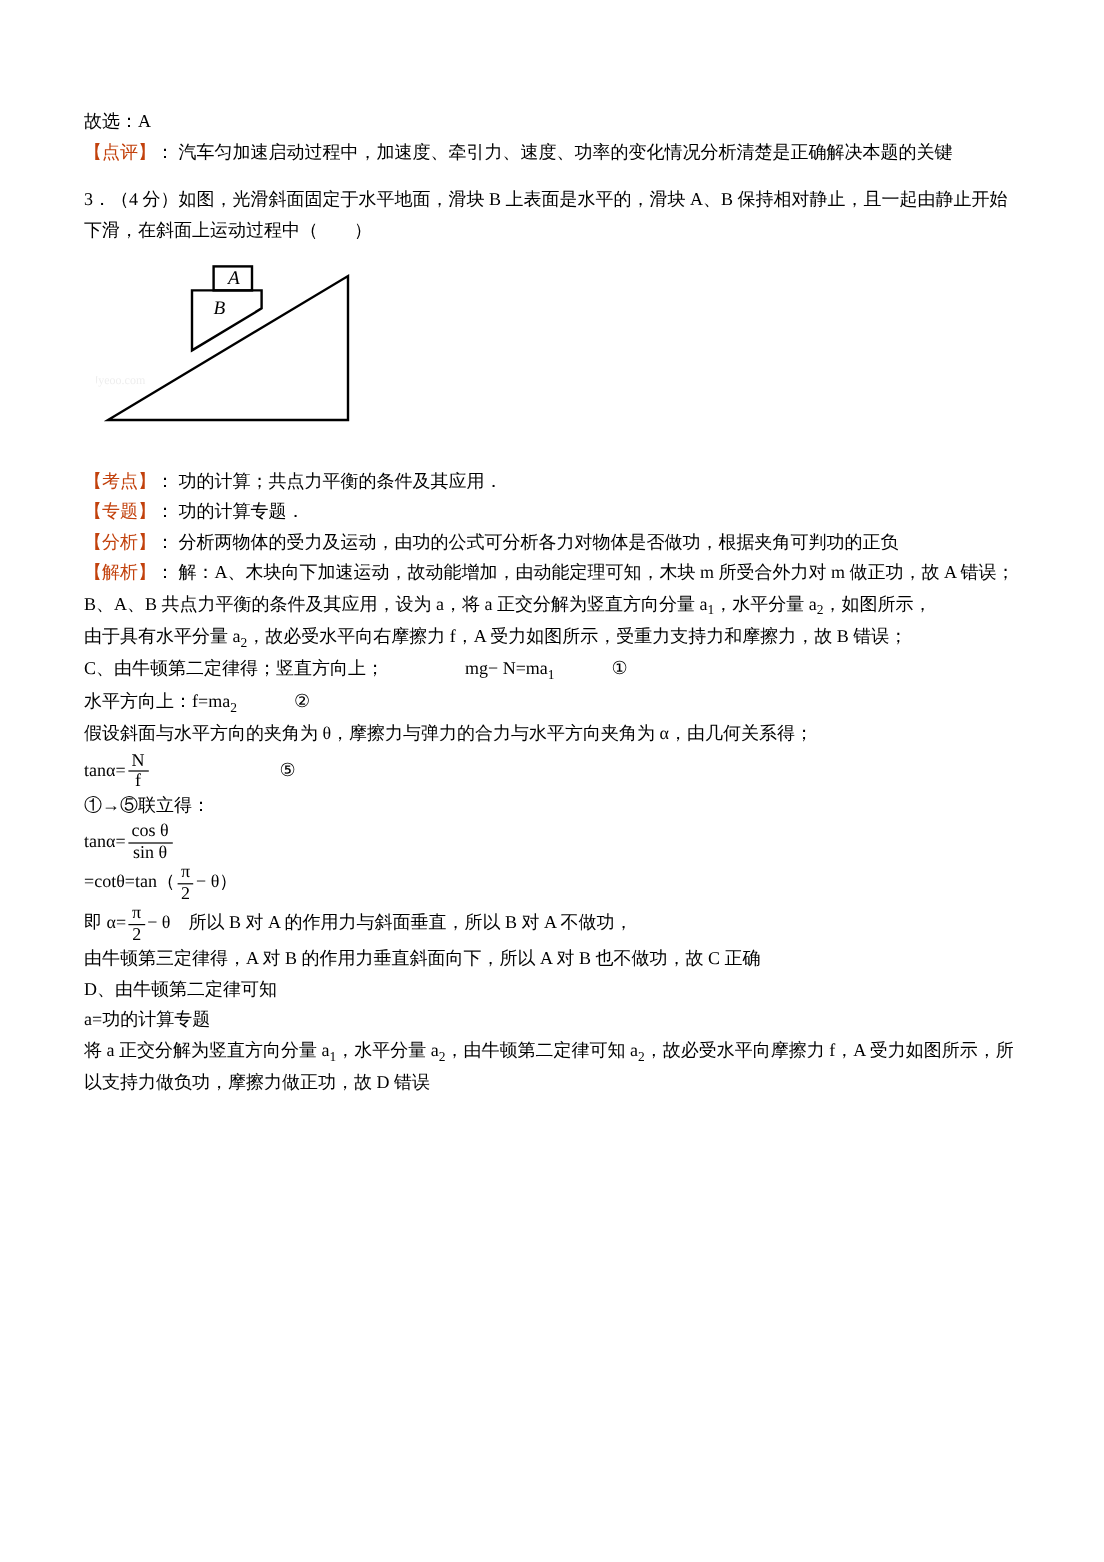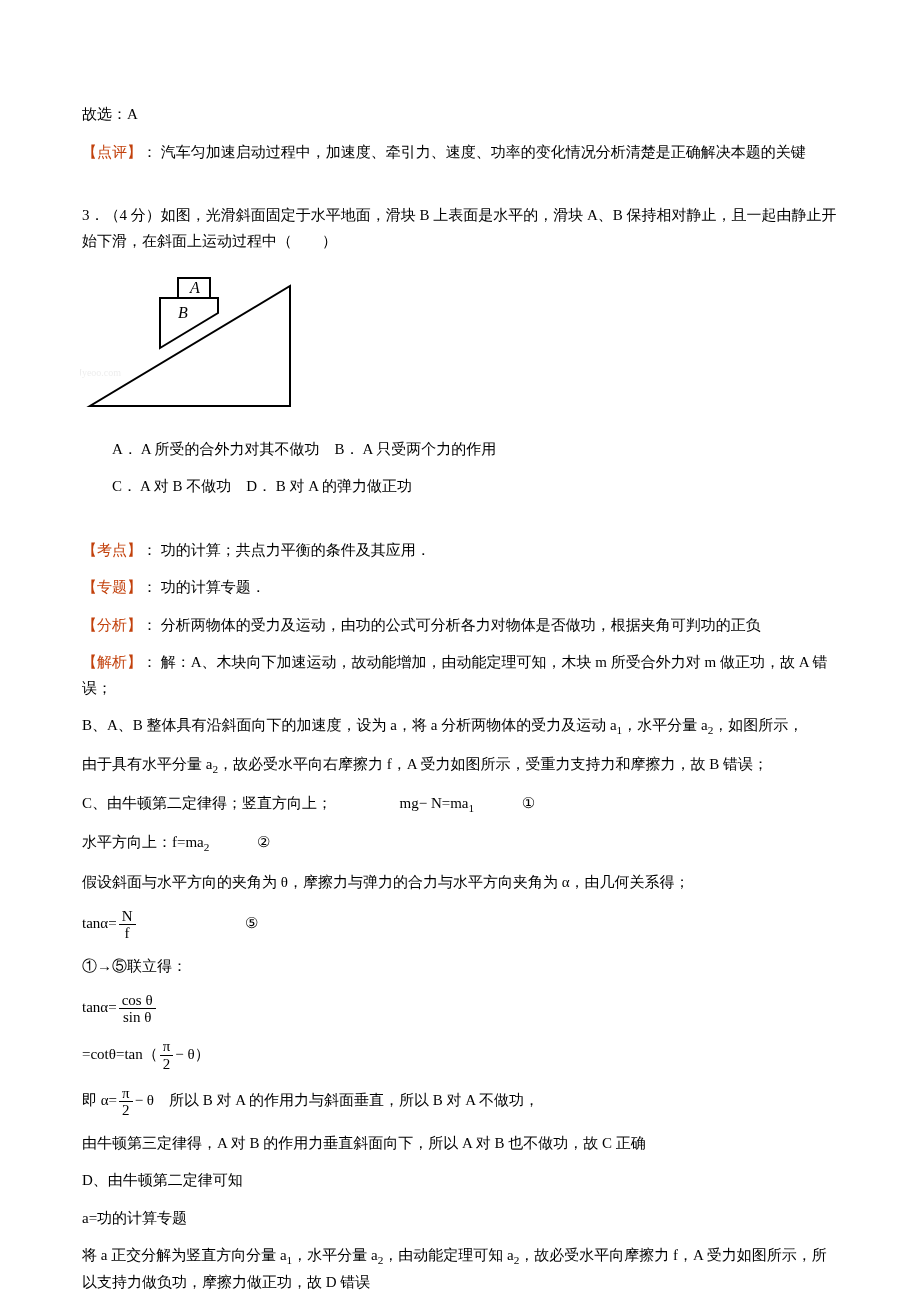--- a/index.html
+++ b/index.html
@@ -15,21 +15,21 @@
   }
   .content {
     max-width: 780px;
   }
   .section-label {
     display: inline;
   }
   .blue { color: #c2410c; }
   .black { color: #000; }
   p { margin: 0; }
-  .para { margin: 12px; }
+  .para { margin: 0; }
   .spacer-md { height: 14px; }
   .diagram {
     margin: 4px 0 6px 10px;
   }
   .options {
     margin-left: 2em;
   }
   .frac {
     display: inline-block;
     vertical-align: middle;
@@ -74,45 +74,41 @@
       <polygon points="80,82 138,47 138,32 80,32" fill="none" stroke="#000" stroke-width="2"></polygon>
 
       <rect x="98" y="12" width="32" height="20" fill="none" stroke="#000" stroke-width="2"></rect>
 
       <text x="110" y="27" font-family="serif" font-style="italic" font-size="16">A</text>
       <text x="98" y="52" font-family="serif" font-style="italic" font-size="16">B</text>
       <text x="-2" y="110" font-size="10" fill="#eee">Jyeoo.com</text>
     </svg>
   </div>
 
-  <div class="options">
-    <p class="para">A． A 所受的合外力对其不做功　B． A 只受两个力的作用</p>
-    <p class="para">C． A 对 B 不做功　D． B 对 A 的弹力做正功</p>
-  </div>
 
   <div class="spacer-md"></div>
 
   <p class="para">
     <span class="blue section-label">【考点】</span><span class="black">： 功的计算；共点力平衡的条件及其应用．</span>
   </p>
 
   <p class="para">
     <span class="blue section-label">【专题】</span><span class="black">： 功的计算专题．</span>
   </p>
 
   <p class="para">
     <span class="blue section-label">【分析】</span><span class="black">： 分析两物体的受力及运动，由功的公式可分析各力对物体是否做功，根据夹角可判功的正负</span>
   </p>
 
   <p class="para">
     <span class="blue section-label">【解析】</span><span class="black">： 解：A、木块向下加速运动，故动能增加，由动能定理可知，木块 m 所受合外力对 m 做正功，故 A 错误；</span>
   </p>
 
   <p class="para">
-    <span>B、A、B 整体具有沿斜面向下的加速度，设为 a，将 a 分析两物体的受力及运动 a</span><span class="sub">1</span><span>，水平分量 a</span><span class="sub">2</span><span>，如图所示，</span>
+    <span>B、A、B 共点力平衡的条件及其应用，设为 a，将 a 正交分解为竖直方向分量 a</span><span class="sub">1</span><span>，水平分量 a</span><span class="sub">2</span><span>，如图所示，</span>
   </p>
 
   <p class="para">
     <span>由于具有水平分量 a</span><span class="sub">2</span><span>，故必受水平向右摩擦力 f，A 受力如图所示，受重力支持力和摩擦力，故 B 错误；</span>
   </p>
 
   <p class="para">
     <span>C、由牛顿第二定律得；竖直方向上；</span>
     <span style="display:inline-block;width:60px;"></span>
     <span>mg− N=ma</span><span class="sub">1</span>
@@ -150,16 +146,16 @@
     <span>即 α=</span><span class="frac"><span class="num">π</span><span class="den">2</span></span><span>− θ　所以 B 对 A 的作用力与斜面垂直，所以 B 对 A 不做功，</span>
   </p>
 
   <p class="para">由牛顿第三定律得，A 对 B 的作用力垂直斜面向下，所以 A 对 B 也不做功，故 C 正确</p>
 
   <p class="para">D、由牛顿第二定律可知</p>
 
   <p class="para">a=功的计算专题</p>
 
   <p class="para">
-    <span>将 a 正交分解为竖直方向分量 a</span><span class="sub">1</span><span>，水平分量 a</span><span class="sub">2</span><span>，由动能定理可知 a</span><span class="sub">2</span><span>，故必受水平向摩擦力 f，A 受力如图所示，所以支持力做负功，摩擦力做正功，故 D 错误</span>
+    <span>将 a 正交分解为竖直方向分量 a</span><span class="sub">1</span><span>，水平分量 a</span><span class="sub">2</span><span>，由牛顿第二定律可知 a</span><span class="sub">2</span><span>，故必受水平向摩擦力 f，A 受力如图所示，所以支持力做负功，摩擦力做正功，故 D 错误</span>
   </p>
 
 </div>
 
 </body></html>

